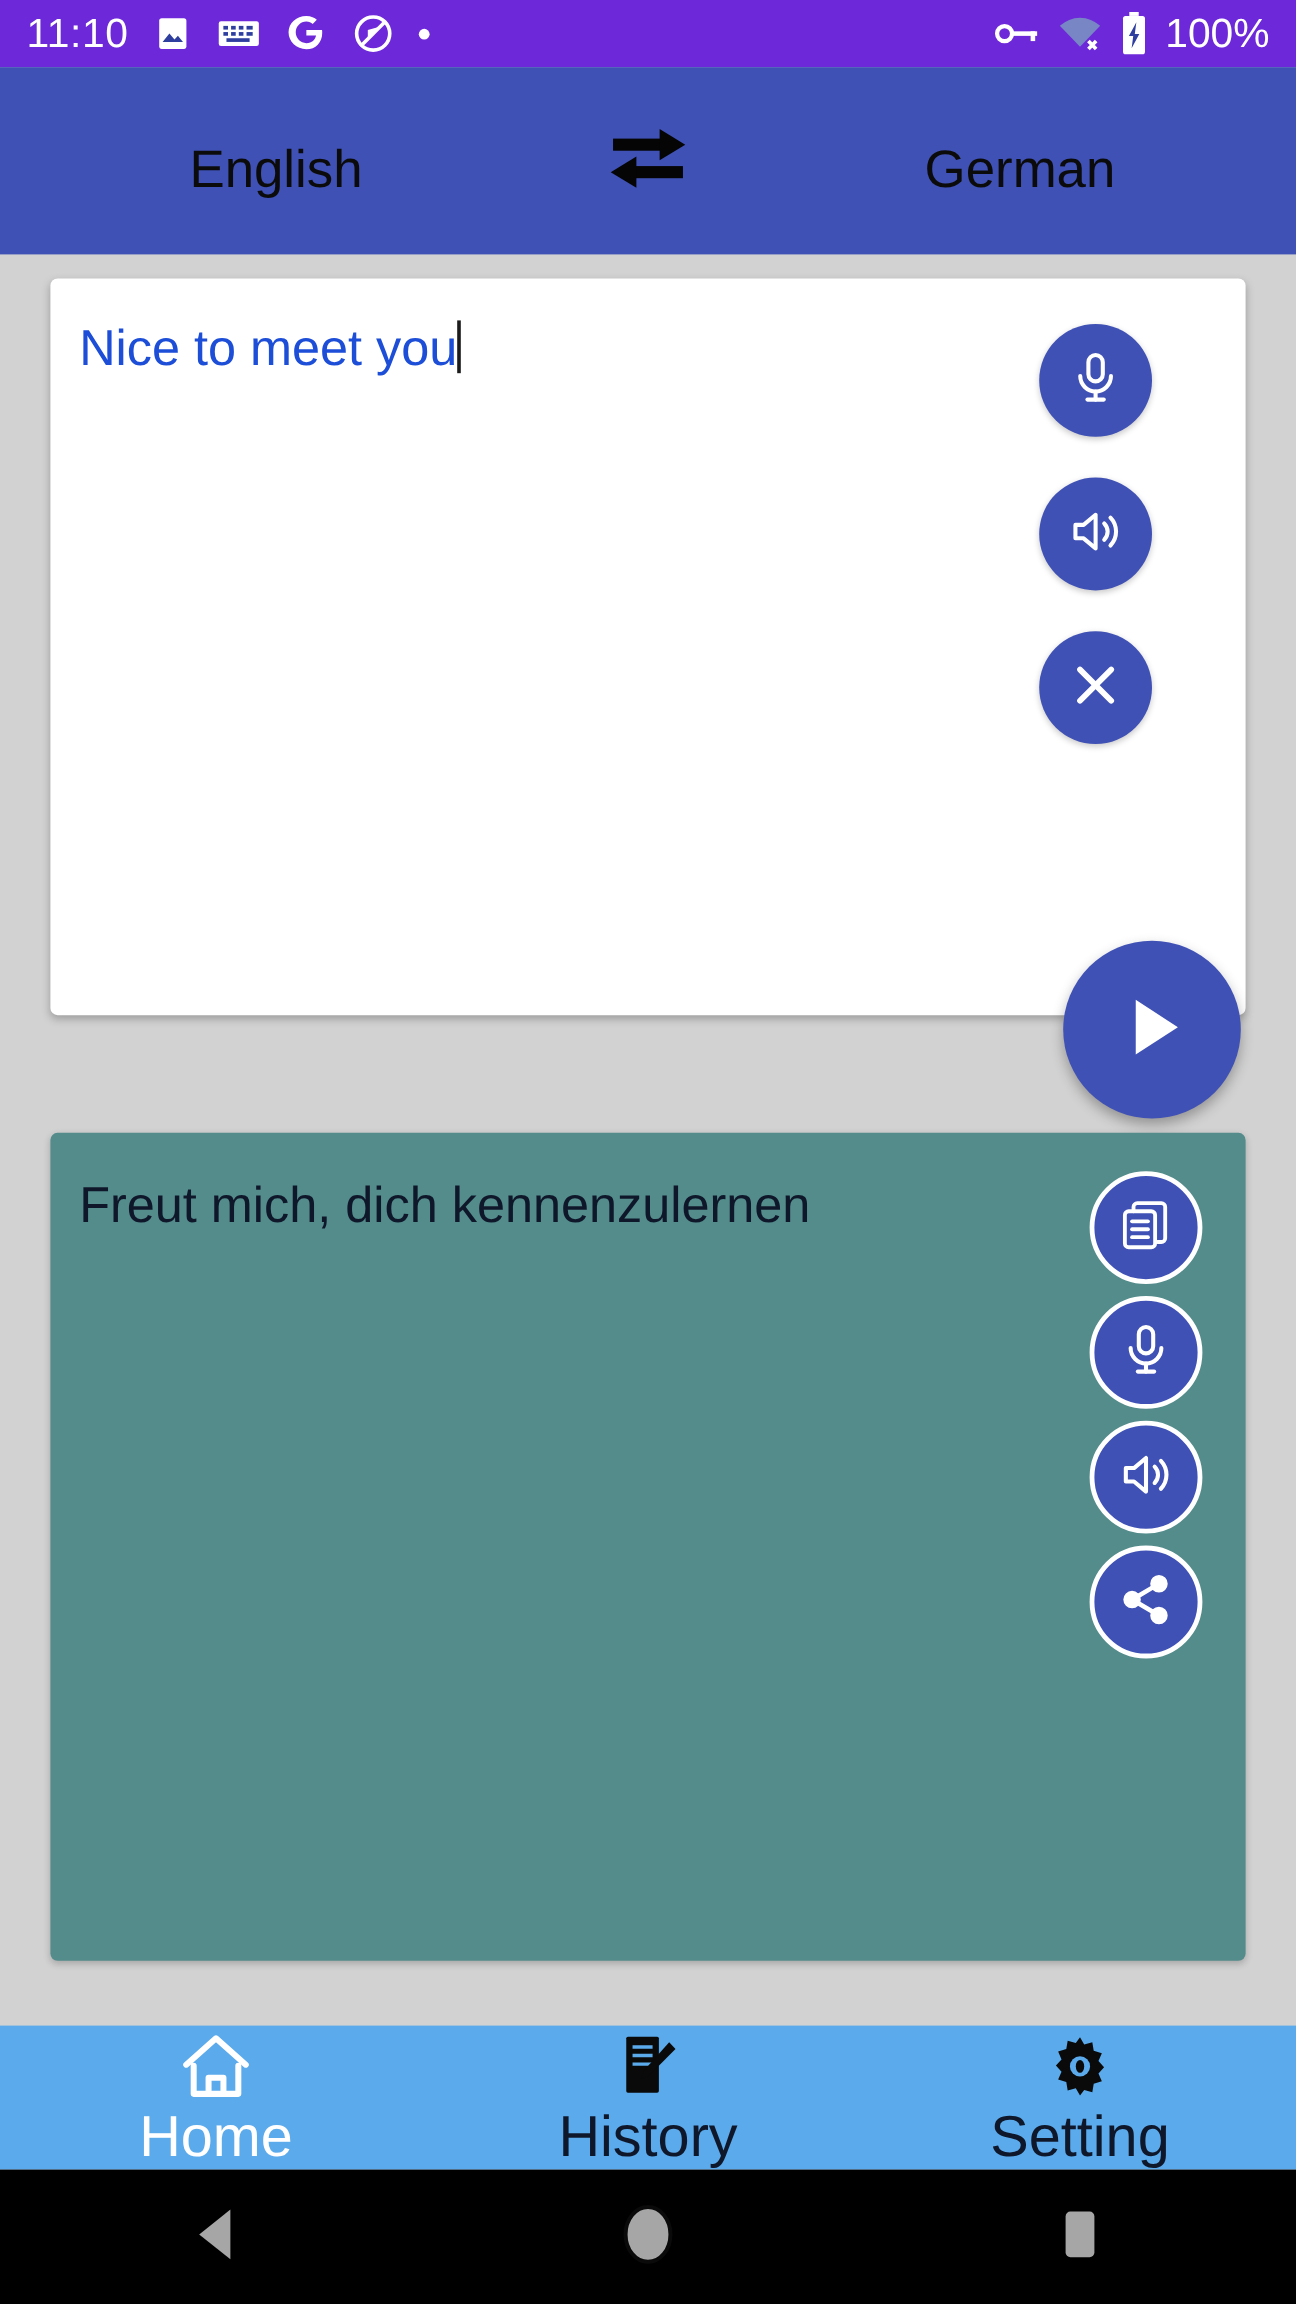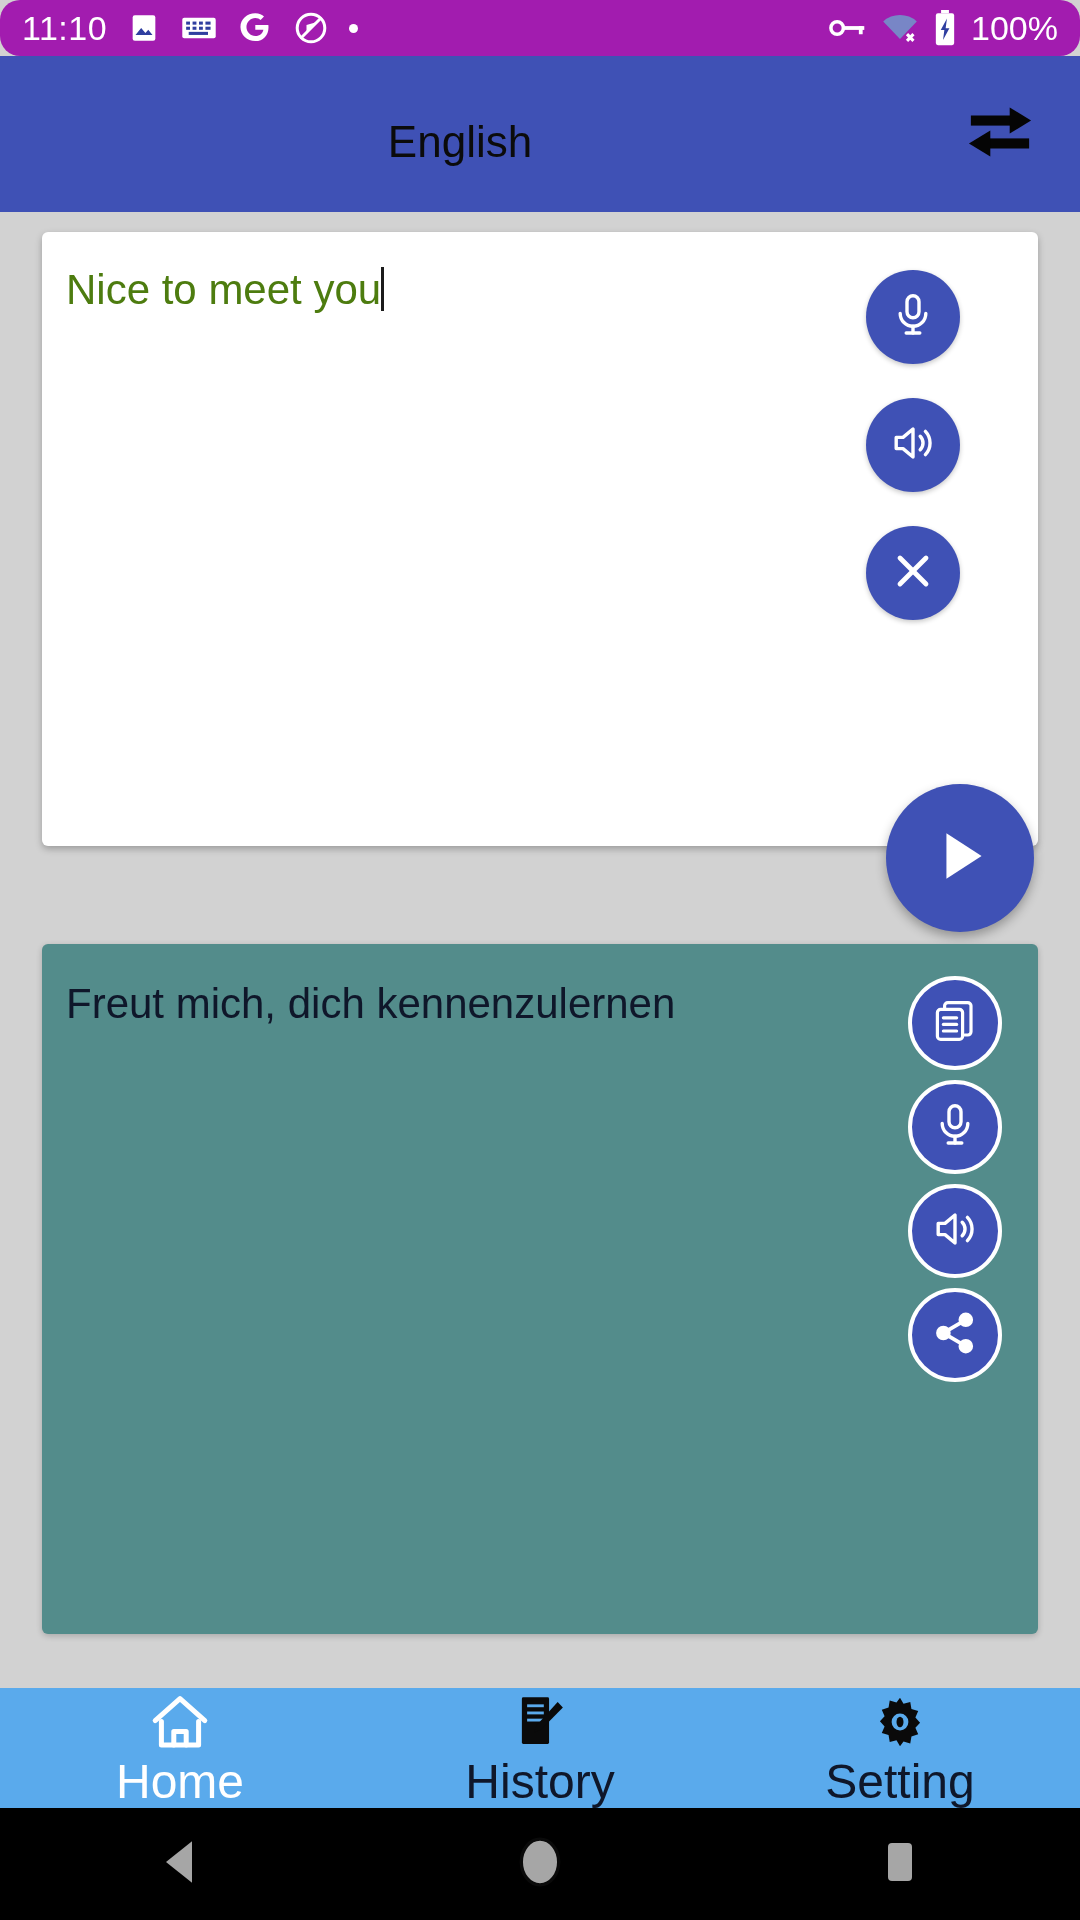--- a/index.html
+++ b/index.html
@@ -13,25 +13,24 @@
     position:relative;
     width:1080px; height:1920px;
     background:#d2d2d2;
     overflow:hidden;
   }
 
   
   #statusbar {
     position:absolute; top:0; left:0;
     width:1080px; height:56px;
-    background:#a21caf;
+    background:#6d28d9;
     display:flex; align-items:center;
     padding:0 22px;
     color:#ffffff;
-    border-radius:20px;
   }
   #status-left { display:flex; align-items:center; gap:20px; }
   #status-clock { font-size:34px; letter-spacing:0.5px; font-weight:400; line-height:1; }
   .sb-ico { display:flex; align-items:center; justify-content:center; }
   #status-right {
     margin-left:auto;
     display:flex; align-items:center; gap:14px;
   }
   #battery-pct { font-size:34px; font-weight:400; line-height:1; }
   .dot-ico { width:9px; height:9px; border-radius:50%; background:#fff; }
@@ -60,21 +59,21 @@
     position:absolute;
     left:42px; top:232px;
     width:996px; height:614px;
     background:#ffffff;
     border-radius:6px;
     box-shadow:0 3px 7px rgba(0,0,0,0.26);
   }
   #input-text {
     position:absolute; left:24px; top:32px;
     width:760px;
-    font-size:42px; color:#4d7c0f;
+    font-size:42px; color:#1d4ed8;
     line-height:1.25;
     white-space:pre-wrap;
   }
   .caret {
     display:inline-block;
     width:3px; height:44px;
     background:#1b1b1b;
     vertical-align:-7px;
   }
 
@@ -246,20 +245,23 @@
           <g fill="#050505">
             <rect x="5" y="8.5" width="22" height="5.2"></rect>
             <path d="M25 4.4 L36 11.1 L25 17.8 Z"></path>
             <rect x="13" y="20.3" width="22" height="5.2"></rect>
             <path d="M15 16.2 L4 22.9 L15 29.6 Z"></path>
           </g>
         </svg>
       </span>
     </div>
 
+    <div class="lang-btn">
+      <span>German</span>
+    </div>
   </div>
 
   <div id="input-card">
     <div id="input-text"><span>Nice to meet you</span><span class="caret"></span></div>
   </div>
 
   <div class="fab-sm" id="in-mic">
     <span>
       <svg width="48" height="48" viewBox="0 0 24 24" fill="none" stroke="#fff" stroke-width="1.7" stroke-linecap="round" stroke-linejoin="round">
         <rect x="9" y="2.4" width="6" height="11" rx="3"></rect>

